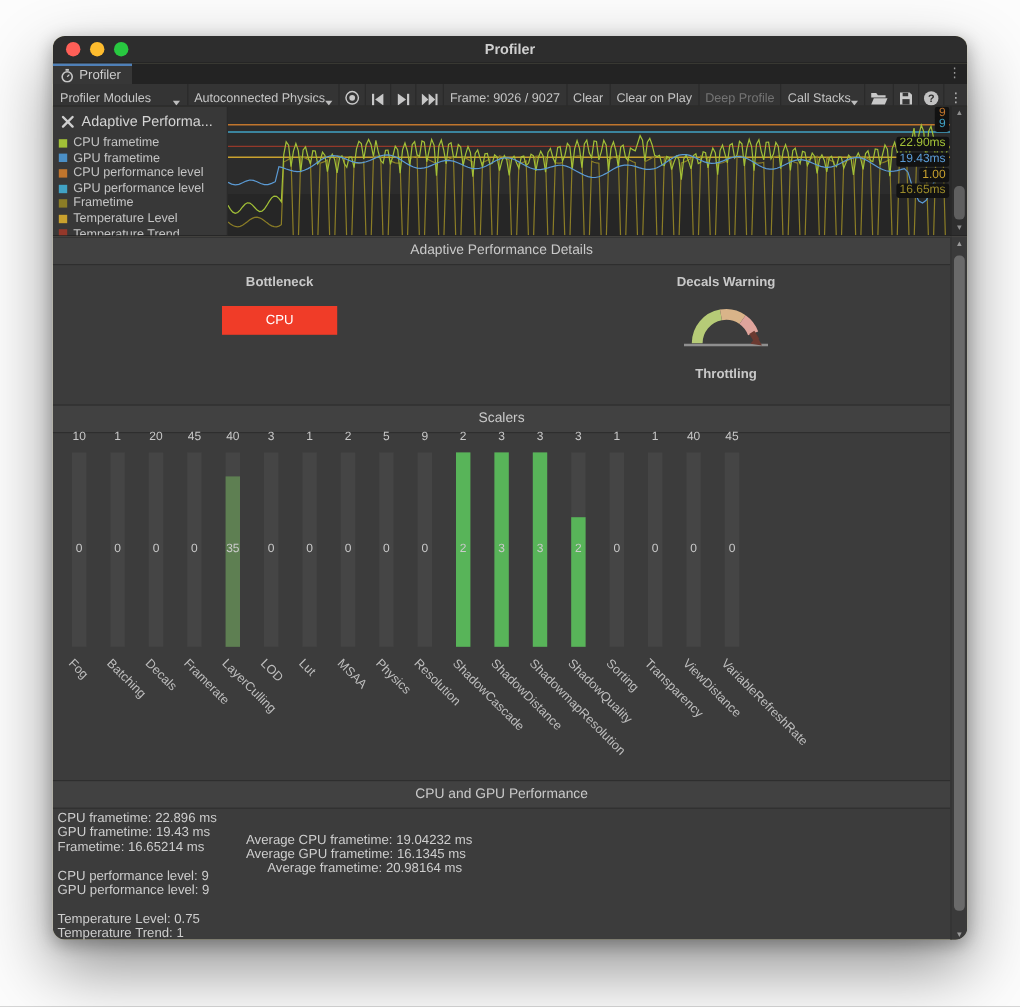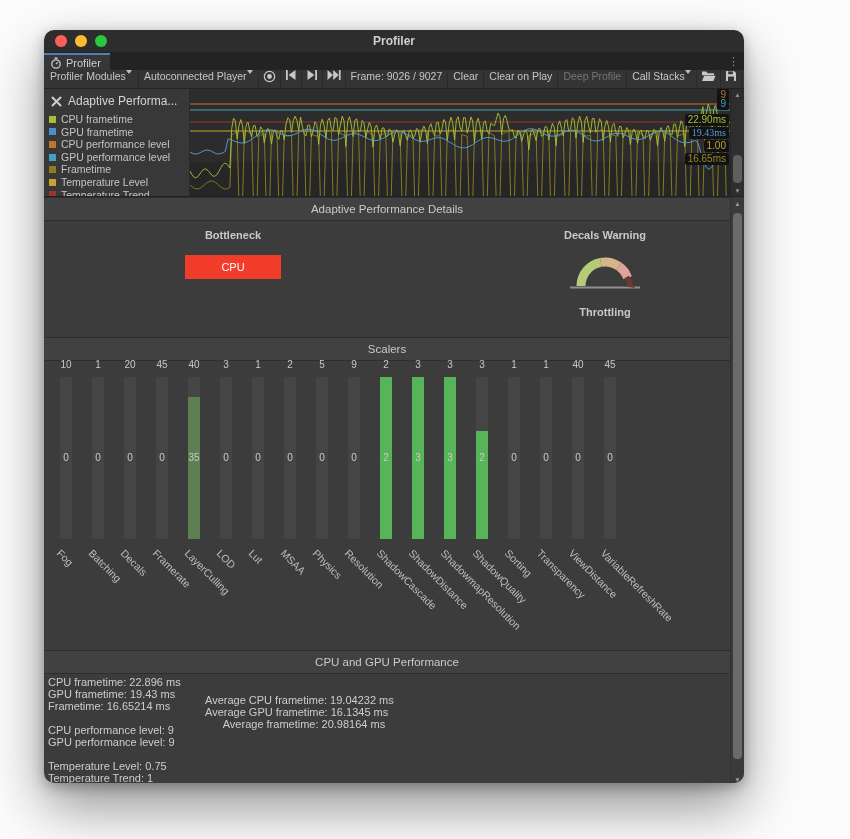--- a/index.html
+++ b/index.html
@@ -1,36 +1,36 @@
 <!DOCTYPE html>
 <html><head>
 <meta charset="utf-8">
 <style>
   html,body{margin:0;padding:0;}
   body{width:850px;height:839px;background:#fcfcfc;position:relative;overflow:hidden;
        font-family:"Liberation Sans",sans-serif;}
-  .window{position:absolute;left:44px;top:30px;width:700px;height:753px;background:#fef9c3;
+  .window{position:absolute;left:44px;top:30px;width:762px;height:753px;background:#fef9c3;
           border-radius:10px;overflow:hidden;
           box-shadow:0 24px 55px rgba(0,0,0,.42),0 4px 14px rgba(0,0,0,.28);}
   
   .titlebar{height:22px;background:#2d2d2d;border-bottom:1px solid #222;
             display:flex;align-items:center;justify-content:center;position:relative;
             color:#cfcfcf;font-size:12px;font-weight:bold;}
   .lights{position:absolute;left:11px;top:5px;display:flex;gap:8px;}
   .light{width:12px;height:12px;border-radius:50%;}
   .lr{background:#ff5f57}.ly{background:#febc2e}.lg{background:#28c840}
   
   .tabbar{height:17px;background:#232323;display:flex;align-items:flex-end;position:relative;}
   .tab{height:15px;background:#373737;border-top:2px solid #4f80b8;display:flex;align-items:center;
        gap:4px;padding:0 9px 0 6px;font-size:11px;color:#cccccc;}
   .tab-kebab{position:absolute;right:5px;top:2px;color:#9a9a9a;font-size:11px;line-height:13px;}
   
   .toolbar{height:18px;background:#343434;border-bottom:1px solid #232323;display:flex;
            align-items:stretch;font-size:10.5px;color:#c5c5c5;white-space:nowrap;overflow:hidden;}
-  .tseg{display:flex;align-items:flex-start;gap:0;padding:0 5px;border-right:1px solid #2a2a2a;}
+  .tseg{display:flex;align-items:flex-end;gap:0;padding:0 5px;border-right:1px solid #2a2a2a;}
   .tseg.mods{width:146px;box-sizing:border-box;justify-content:space-between;padding:0 6px;}
   .tseg.disabled{color:#747474;}
   .tseg.iconbtn{padding:0 4px;}
   .tb-right{margin-left:auto;display:flex;align-items:stretch;}
   .tri-down{width:0;height:0;border-left:3.5px solid transparent;border-right:3.5px solid transparent;
             border-top:4px solid #bdbdbd;display:inline-block;}
   .help-circle{width:12px;height:12px;border-radius:50%;background:#c2c2c2;color:#2e2e2e;
                font-size:9px;font-weight:bold;text-align:center;line-height:12px;}
   .kebab{color:#c0c0c0;font-size:11px;}
   
@@ -98,21 +98,21 @@
     </div>
     <div class="tab-kebab">⋮</div>
   </div>
 
   <div class="toolbar">
     <div class="tseg mods">
       <span>Profiler Modules</span>
       <span class="tri-down"></span>
     </div>
     <div class="tseg">
-      <span>Autoconnected Player</span>
+      <span>Autoconnected Physics</span>
       <span class="tri-down"></span>
     </div>
     <div class="tseg iconbtn">
       <svg width="13" height="13" viewBox="0 0 13 13">
         <circle cx="6.5" cy="6.5" r="5.2" fill="none" stroke="#c8c8c8" stroke-width="1.2"></circle>
         <circle cx="6.5" cy="6.5" r="2.4" fill="#c8c8c8"></circle>
       </svg>
     </div>
     <div class="tseg iconbtn">
       <svg width="12" height="10" viewBox="0 0 12 10">
@@ -219,21 +219,21 @@
           <line x1="0" x2="596" y1="33" y2="33" stroke="#94382A" stroke-width="1.2"></line>
           <line x1="0" x2="596" y1="42" y2="42" stroke="#C9A12E" stroke-width="1.2"></line>
           <polyline points="0.0,96.0 2.0,97.6 4.0,98.9 6.0,99.7 8.0,100.0 10.0,99.6 12.0,98.7 14.0,97.3 16.0,95.8 18.0,94.2 20.0,93.0 22.0,92.2 24.0,92.0 26.0,92.5 28.0,93.5 30.0,94.9 32.0,96.5 34.0,98.0 36.0,99.2 38.0,99.9 40.0,100.0 42.0,99.4 44.0,98.3 46.0,45.9 48.0,44.9 50.0,43.8 52.0,42.7 54.0,113.0 56.0,113.0 58.0,113.0 60.0,41.2 62.0,41.9 64.0,42.8 66.0,43.9 68.0,45.0 70.0,113.0 72.0,113.0 74.0,113.0 76.0,46.9 78.0,46.3 80.0,45.5 82.0,44.4 84.0,113.0 86.0,113.0 88.0,113.0 90.0,41.0 92.0,41.1 94.0,41.5 96.0,42.3 98.0,113.0 100.0,113.0 102.0,113.0 104.0,46.4 106.0,46.9 108.0,47.0 110.0,46.7 112.0,46.0 114.0,113.0 116.0,113.0 118.0,113.0 120.0,41.8 122.0,41.2 124.0,41.0 126.0,41.2 128.0,113.0 130.0,113.0 132.0,113.0 134.0,45.0 136.0,45.9 138.0,46.7 140.0,47.0 142.0,46.9 144.0,113.0 146.0,113.0 148.0,113.0 150.0,43.3 152.0,42.3 154.0,41.5 156.0,41.1 158.0,113.0 160.0,113.0 162.0,113.0 164.0,43.2 166.0,44.4 168.0,45.4 170.0,46.3 172.0,46.9 174.0,113.0 176.0,113.0 178.0,113.0 180.0,45.0 182.0,43.9 184.0,42.8 186.0,41.9 188.0,113.0 190.0,113.0 192.0,113.0 194.0,41.8 196.0,42.7 198.0,43.8 200.0,44.9 202.0,45.9 204.0,113.0 206.0,113.0 208.0,113.0 210.0,46.4 212.0,45.6 214.0,44.5 216.0,43.4 218.0,113.0 220.0,113.0 222.0,113.0 224.0,41.0 226.0,41.4 228.0,42.2 230.0,43.2 232.0,44.3 234.0,113.0 236.0,113.0 238.0,113.0 240.0,47.0 242.0,46.7 244.0,46.1 246.0,45.1 248.0,113.0 250.0,113.0 252.0,113.0 254.0,41.3 256.0,41.0 258.0,41.2 260.0,41.7 262.0,42.6 264.0,113.0 266.0,113.0 268.0,113.0 270.0,46.6 272.0,47.0 274.0,46.9 276.0,46.5 278.0,113.0 280.0,113.0 282.0,113.0 284.0,42.4 286.0,41.6 288.0,41.1 290.0,41.0 292.0,41.4 294.0,113.0 296.0,113.0 298.0,113.0 300.0,45.3 302.0,46.2 304.0,46.8 306.0,47.0 308.0,113.0 310.0,113.0 312.0,113.0 314.0,44.1 316.0,43.0 318.0,42.0 320.0,41.3 322.0,41.0 324.0,113.0 326.0,113.0 328.0,113.0 330.0,43.6 332.0,44.7 334.0,45.8 336.0,46.5 338.0,113.0 340.0,113.0 342.0,113.0 344.0,45.7 346.0,44.7 348.0,43.6 350.0,42.5 352.0,41.6 354.0,113.0 356.0,113.0 358.0,113.0 360.0,42.0 362.0,43.0 364.0,44.1 366.0,45.2 368.0,113.0 370.0,113.0 372.0,113.0 374.0,46.8 376.0,46.2 378.0,45.3 380.0,44.2 382.0,43.0 384.0,113.0 386.0,113.0 388.0,113.0 390.0,41.1 392.0,41.6 394.0,42.5 396.0,43.5 398.0,113.0 400.0,113.0 402.0,113.0 404.0,46.9 406.0,47.0 408.0,46.6 410.0,45.8 412.0,44.8 414.0,113.0 416.0,113.0 418.0,113.0 420.0,41.1 422.0,41.0 424.0,41.3 426.0,42.0 428.0,113.0 430.0,113.0 432.0,113.0 434.0,46.1 436.0,46.7 438.0,47.0 440.0,46.8 442.0,46.2 444.0,113.0 446.0,113.0 448.0,113.0 450.0,42.1 452.0,41.4 454.0,41.0 456.0,41.1 458.0,113.0 460.0,113.0 462.0,113.0 464.0,44.6 466.0,45.6 468.0,46.4 470.0,46.9 472.0,113.0 474.0,113.0 476.0,113.0 478.0,44.8 480.0,43.7 482.0,42.6 484.0,41.7 486.0,41.2 488.0,113.0 490.0,113.0 492.0,113.0 494.0,42.9 496.0,44.0 498.0,45.1 500.0,46.0 502.0,113.0 504.0,113.0 506.0,113.0 508.0,46.3 510.0,45.4 512.0,44.3 514.0,43.2 516.0,42.2 518.0,113.0 520.0,113.0 522.0,113.0 524.0,41.5 526.0,42.3 528.0,43.4 530.0,44.5 532.0,113.0 534.0,113.0 536.0,113.0 538.0,47.0 540.0,46.6 542.0,45.9 544.0,44.9 546.0,43.8 548.0,113.0 550.0,113.0 552.0,113.0 554.0,41.0 556.0,41.2 558.0,41.9 560.0,42.8 562.0,113.0 564.0,113.0 566.0,113.0 568.0,46.7 570.0,47.0 572.0,46.9 574.0,46.3 576.0,45.5 578.0,113.0 580.0,113.0 582.0,113.0 584.0,41.5 586.0,41.1 588.0,41.1 590.0,41.5 592.0,113.0 594.0,113.0 596.0,113.0" fill="none" stroke="#8B7D26" stroke-width="1"></polyline>
           <polyline points="0.0,82.0 2.0,85.4 4.0,87.8 6.0,88.8 8.0,88.1 10.0,86.1 12.0,83.5 14.0,81.2 16.0,80.0 18.0,80.2 20.0,81.7 22.0,83.9 24.0,86.1 26.0,87.3 28.0,87.0 30.0,85.2 32.0,82.2 34.0,78.8 36.0,75.9 38.0,74.4 40.0,74.6 42.0,76.3 44.0,79.1 46.0,39.8 48.0,29.2 50.0,32.0 52.0,49.9 54.0,36.9 56.0,30.6 58.0,36.5 60.0,54.4 62.0,35.9 64.0,33.3 66.0,41.8 68.0,47.7 70.0,36.5 72.0,36.8 74.0,47.6 76.0,44.9 78.0,37.8 80.0,40.5 82.0,54.1 84.0,43.5 86.0,39.5 88.0,44.0 90.0,55.1 92.0,42.7 94.0,40.9 96.0,47.3 98.0,50.4 100.0,41.9 102.0,42.0 104.0,50.7 106.0,35.0 108.0,28.8 110.0,30.7 112.0,43.6 114.0,31.6 116.0,27.2 118.0,31.4 120.0,41.4 122.0,28.0 124.0,37.5 126.0,44.8 128.0,47.0 130.0,36.2 132.0,36.1 134.0,47.9 136.0,41.2 138.0,32.8 140.0,35.7 142.0,55.3 144.0,35.9 146.0,30.2 148.0,36.8 150.0,49.1 152.0,31.5 154.0,29.0 156.0,40.0 158.0,41.5 160.0,28.5 162.0,29.5 164.0,45.8 166.0,36.1 168.0,27.2 170.0,31.9 172.0,57.4 174.0,32.6 176.0,27.7 178.0,36.1 180.0,47.5 182.0,31.2 184.0,29.9 186.0,41.8 188.0,42.1 190.0,31.5 192.0,33.6 194.0,49.0 196.0,39.6 198.0,33.2 200.0,38.1 202.0,58.2 204.0,38.8 206.0,35.9 208.0,43.0 210.0,50.2 212.0,39.2 214.0,38.9 216.0,47.9 218.0,47.1 220.0,40.0 222.0,41.8 224.0,53.2 226.0,45.2 228.0,40.7 230.0,44.3 232.0,57.1 234.0,43.6 236.0,41.1 238.0,46.7 240.0,51.2 242.0,41.7 244.0,41.1 246.0,49.2 248.0,46.9 250.0,39.5 252.0,40.8 254.0,53.4 256.0,42.5 258.0,37.0 260.0,41.0 262.0,54.5 264.0,38.1 266.0,34.7 268.0,42.2 270.0,46.7 272.0,33.9 274.0,33.2 276.0,45.3 278.0,40.3 280.0,30.5 282.0,33.0 284.0,52.0 286.0,34.9 288.0,28.2 290.0,34.6 292.0,50.7 294.0,30.9 296.0,27.7 298.0,38.3 300.0,42.5 302.0,28.5 304.0,28.9 306.0,44.2 308.0,37.4 310.0,27.9 312.0,32.0 314.0,53.6 316.0,34.5 318.0,29.2 320.0,36.6 322.0,50.1 324.0,33.6 326.0,31.9 328.0,42.2 330.0,44.8 332.0,34.3 334.0,35.7 336.0,36.7 338.0,30.4 340.0,24.0 342.0,27.8 344.0,45.3 346.0,29.5 348.0,26.3 350.0,32.0 352.0,40.4 354.0,41.4 356.0,40.5 358.0,48.1 360.0,48.8 362.0,41.4 364.0,42.4 366.0,52.4 368.0,46.1 370.0,41.0 372.0,43.9 374.0,60.7 376.0,43.5 378.0,40.3 380.0,45.3 382.0,51.7 384.0,40.6 386.0,39.2 388.0,47.3 390.0,46.3 392.0,37.5 394.0,38.3 396.0,51.0 398.0,41.2 400.0,34.4 402.0,38.2 404.0,56.6 406.0,36.3 408.0,31.9 410.0,39.4 412.0,46.8 414.0,32.0 416.0,30.6 418.0,42.7 420.0,40.0 422.0,28.8 424.0,30.9 426.0,49.2 428.0,34.7 430.0,27.2 432.0,33.1 434.0,53.3 436.0,31.2 438.0,27.4 440.0,37.3 442.0,44.3 444.0,29.5 446.0,29.4 448.0,43.3 450.0,39.4 452.0,29.7 454.0,33.0 456.0,51.6 458.0,37.0 460.0,31.5 462.0,37.7 464.0,53.0 466.0,36.4 468.0,34.4 470.0,43.1 472.0,47.4 474.0,37.1 476.0,37.8 478.0,48.8 480.0,44.9 482.0,38.5 484.0,41.4 486.0,55.5 488.0,43.7 490.0,40.0 492.0,44.7 494.0,54.2 496.0,42.8 498.0,41.2 500.0,47.8 502.0,49.8 504.0,41.7 506.0,42.0 508.0,51.2 510.0,46.3 512.0,40.3 514.0,42.5 516.0,56.8 518.0,42.7 520.0,38.5 522.0,43.2 524.0,52.2 526.0,38.9 528.0,36.7 530.0,44.8 532.0,45.7 534.0,35.1 536.0,35.5 538.0,48.4 540.0,39.9 542.0,31.8 544.0,35.3 546.0,57.8 548.0,34.8 550.0,29.5 552.0,36.9 554.0,47.6 556.0,30.7 558.0,28.7 560.0,40.6 562.0,40.4 564.0,28.0 566.0,17.7 568.0,35.0 570.0,23.4 572.0,15.2 574.0,20.6 576.0,45.4 578.0,20.5 580.0,16.2 582.0,25.1 584.0,46.6 586.0,31.5 588.0,30.9 590.0,43.1 592.0,41.9 594.0,32.2 596.0,34.7" fill="none" stroke="#A2C037" stroke-width="1"></polyline>
           <polyline points="0.0,63.0 3.0,64.4 6.0,65.0 9.0,64.6 12.0,63.3 15.0,61.9 18.0,61.0 21.0,61.3 24.0,62.4 27.0,63.9 30.0,64.9 33.0,64.8 36.0,63.8 39.0,62.4 42.0,49.9 45.0,50.7 48.0,51.8 51.0,52.8 54.0,53.6 57.0,54.0 60.0,53.8 63.0,52.9 66.0,51.5 69.0,49.7 72.0,47.6 75.0,45.4 78.0,43.5 81.0,42.0 84.0,41.0 87.0,40.7 90.0,41.1 93.0,41.9 96.0,43.0 99.0,44.3 102.0,45.5 105.0,46.3 108.0,46.7 111.0,46.5 114.0,45.8 117.0,44.7 120.0,43.4 123.0,42.1 126.0,40.9 129.0,40.2 132.0,40.1 135.0,40.6 138.0,41.6 141.0,43.2 144.0,45.1 147.0,47.0 150.0,48.8 153.0,50.2 156.0,51.1 159.0,51.3 162.0,50.9 165.0,50.1 168.0,48.8 171.0,47.4 174.0,46.2 177.0,45.2 180.0,44.7 183.0,44.8 186.0,45.3 189.0,46.4 192.0,47.7 195.0,49.1 198.0,50.4 201.0,51.3 204.0,51.6 207.0,51.4 210.0,50.6 213.0,49.3 216.0,47.7 219.0,46.0 222.0,44.4 225.0,43.2 228.0,42.5 231.0,42.5 234.0,43.1 237.0,44.3 240.0,45.9 243.0,47.6 246.0,49.3 249.0,50.8 252.0,51.8 255.0,52.3 258.0,52.3 261.0,51.7 264.0,50.9 267.0,50.0 270.0,49.2 273.0,48.7 276.0,48.7 279.0,49.4 282.0,50.6 285.0,52.3 288.0,53.9 291.0,55.5 294.0,57.0 297.0,58.2 300.0,58.8 303.0,58.9 306.0,58.3 309.0,57.1 312.0,55.5 315.0,53.7 318.0,51.9 321.0,50.3 324.0,49.2 327.0,48.6 330.0,48.5 333.0,48.9 336.0,49.7 339.0,50.7 342.0,51.5 345.0,52.1 348.0,52.2 351.0,51.8 354.0,50.8 357.0,49.2 360.0,47.3 363.0,45.2 366.0,43.2 369.0,41.5 372.0,40.3 375.0,39.8 378.0,39.8 381.0,40.5 384.0,41.7 387.0,43.1 390.0,44.6 393.0,45.9 396.0,46.7 399.0,47.1 402.0,47.0 405.0,46.3 408.0,45.3 411.0,44.0 414.0,42.9 417.0,41.9 420.0,41.5 423.0,41.6 426.0,42.3 429.0,43.5 432.0,45.2 435.0,47.0 438.0,48.9 441.0,50.4 444.0,51.5 447.0,52.0 450.0,51.9 453.0,51.2 456.0,50.0 459.0,48.5 462.0,47.0 465.0,45.6 468.0,44.6 471.0,44.1 474.0,44.2 477.0,44.8 480.0,45.9 483.0,47.2 486.0,48.5 489.0,49.6 492.0,50.3 495.0,50.5 498.0,50.1 501.0,49.1 504.0,47.8 507.0,46.2 510.0,44.6 513.0,43.3 516.0,42.5 519.0,42.2 522.0,42.6 525.0,43.6 528.0,45.1 531.0,47.0 534.0,48.9 537.0,50.8 540.0,52.3 543.0,53.3 546.0,53.8 549.0,53.7 552.0,53.2 555.0,52.4 558.0,51.5 561.0,54.5 564.0,64.5 567.0,72.9 570.0,78.6 573.0,80.2 576.0,77.9 579.0,72.2 582.0,63.8 585.0,57.9 588.0,58.7 591.0,59.0 594.0,58.6" fill="none" stroke="#5B9BD5" stroke-width="1"></polyline>
         </svg>
       <div id="badges">
           <div class="badge" style="top: 0px; color: rgb(192, 117, 45);">9</div>
           <div class="badge" style="top: 9px; color: rgb(65, 162, 196);">9</div>
           <div class="badge" style="top: 25px; color: rgb(162, 192, 55);">22.90ms</div>
-          <div class="badge" style="top: 38px; color: rgb(91, 155, 213); font-family: Liberation Serif, serif;">19.43ms</div>
+          <div class="badge" style="top: 38px; color: rgb(91, 155, 213);">19.43ms</div>
           <div class="badge" style="top: 51px; color: rgb(201, 161, 46);">1.00</div>
           <div class="badge" style="top: 64px; color: rgb(154, 138, 42);">16.65ms</div>
         </div>
     </div>
     <div class="vscroll">
       <div class="sarrow" style="top:2px;">▲</div>
       <div class="sthumb" style="top:66px;height:28px;"></div>
       <div class="sarrow" style="bottom:2px;">▼</div>
     </div>
   </div>

